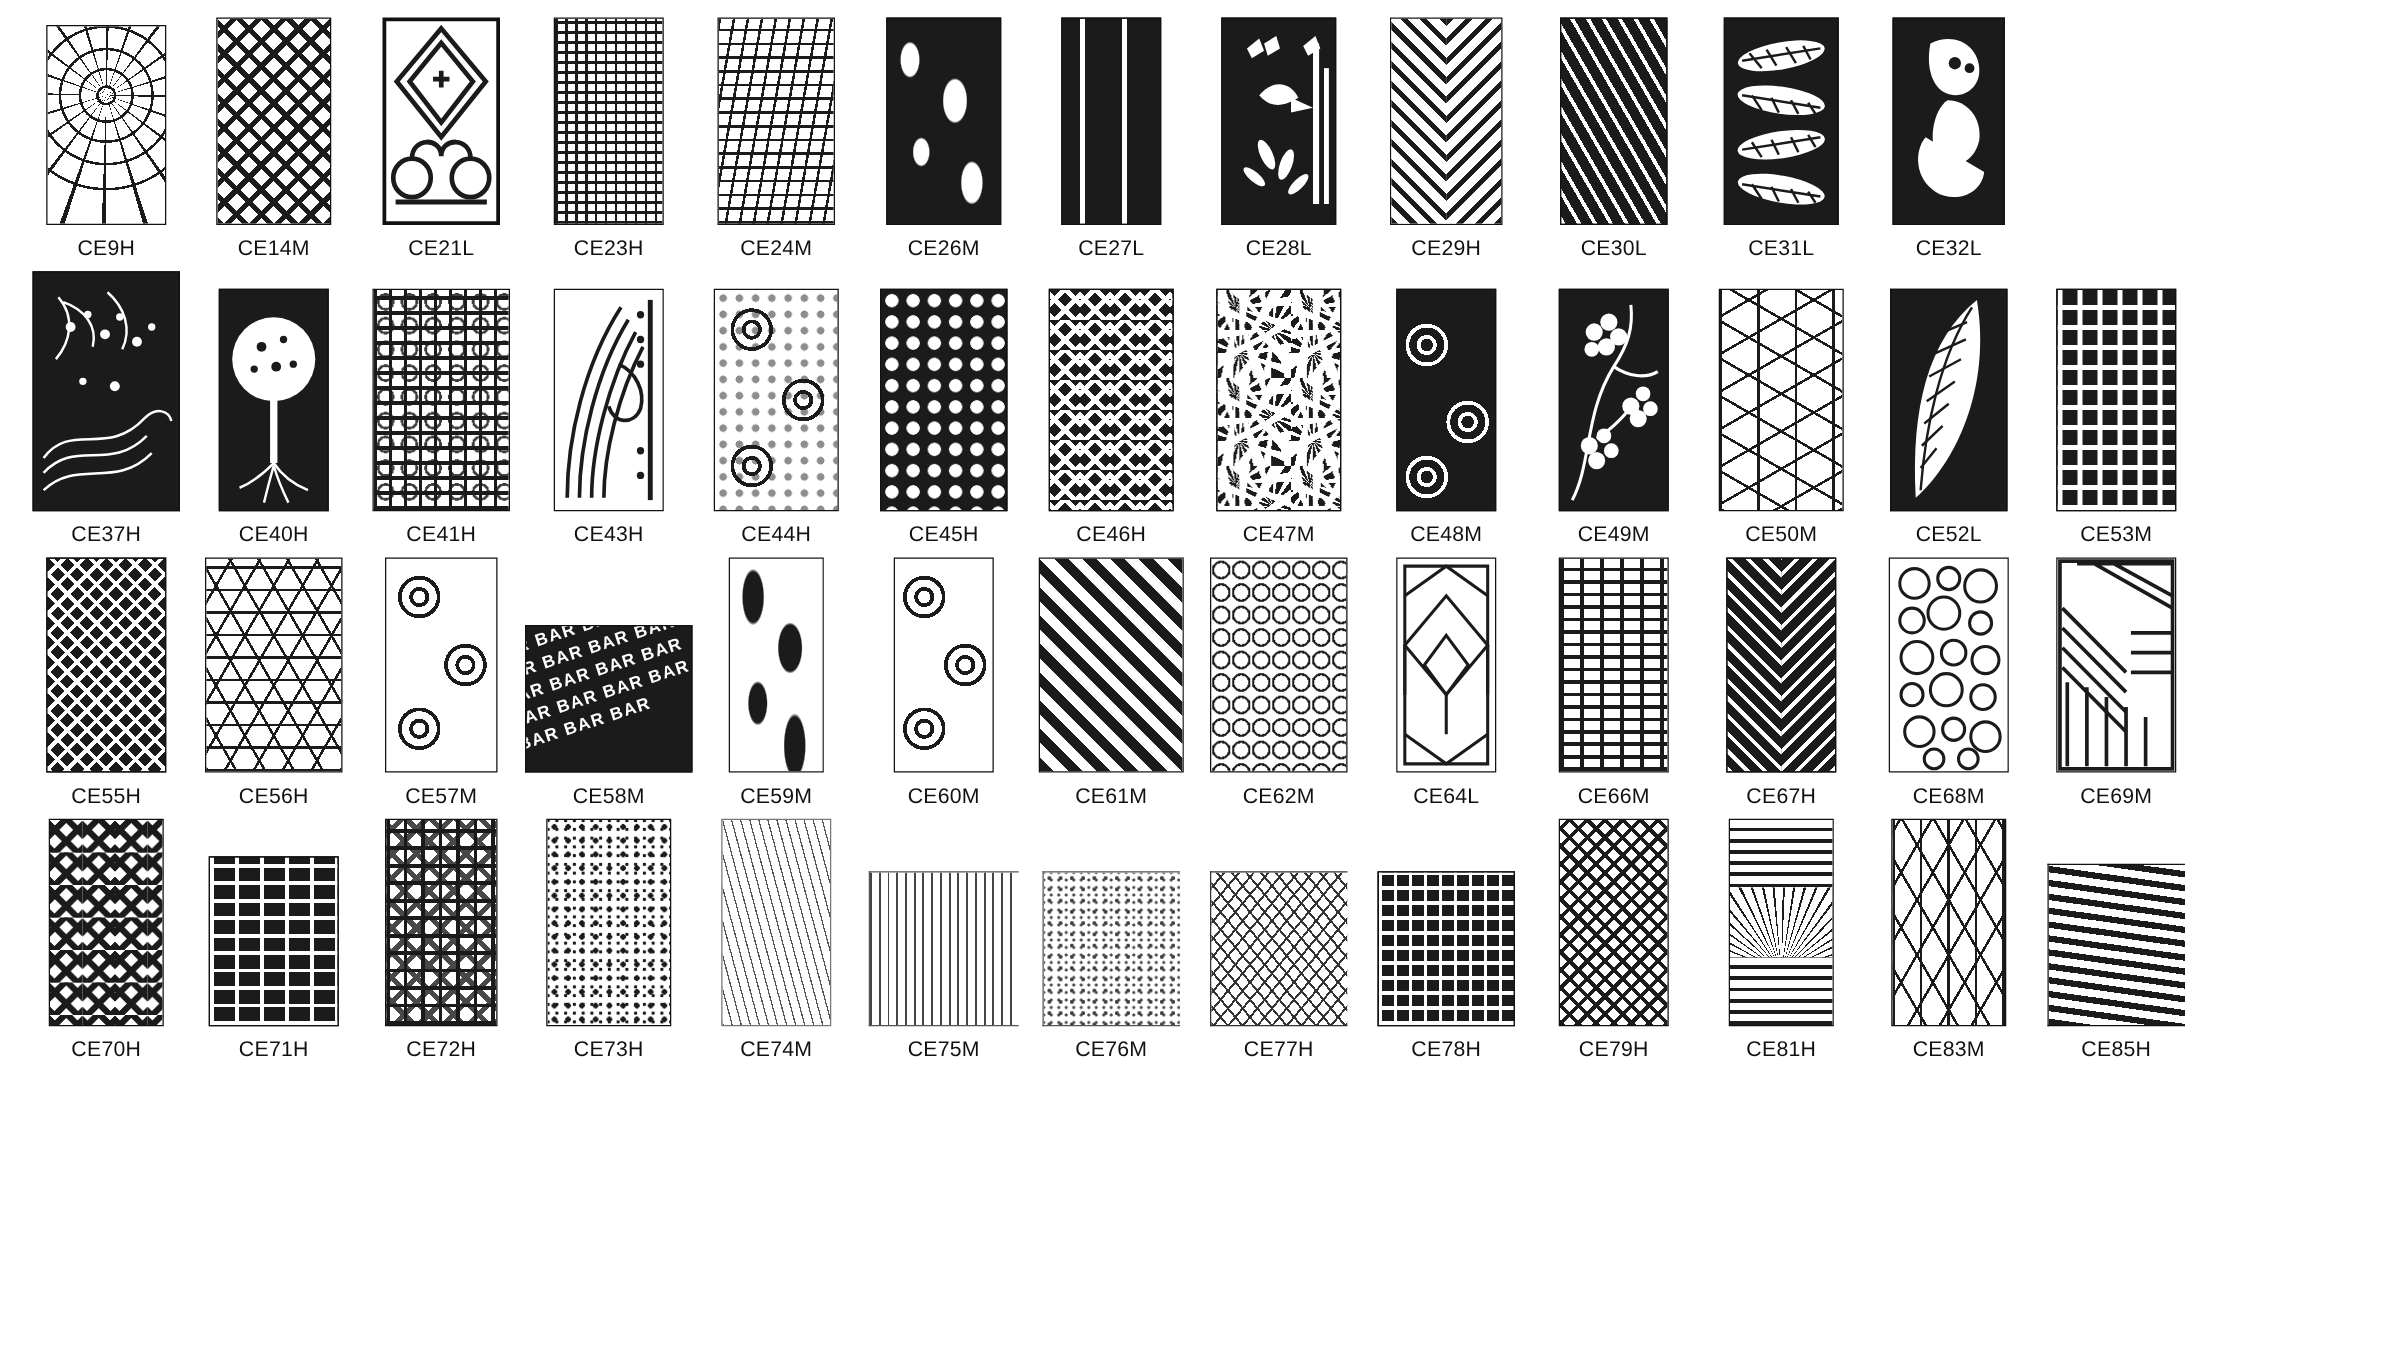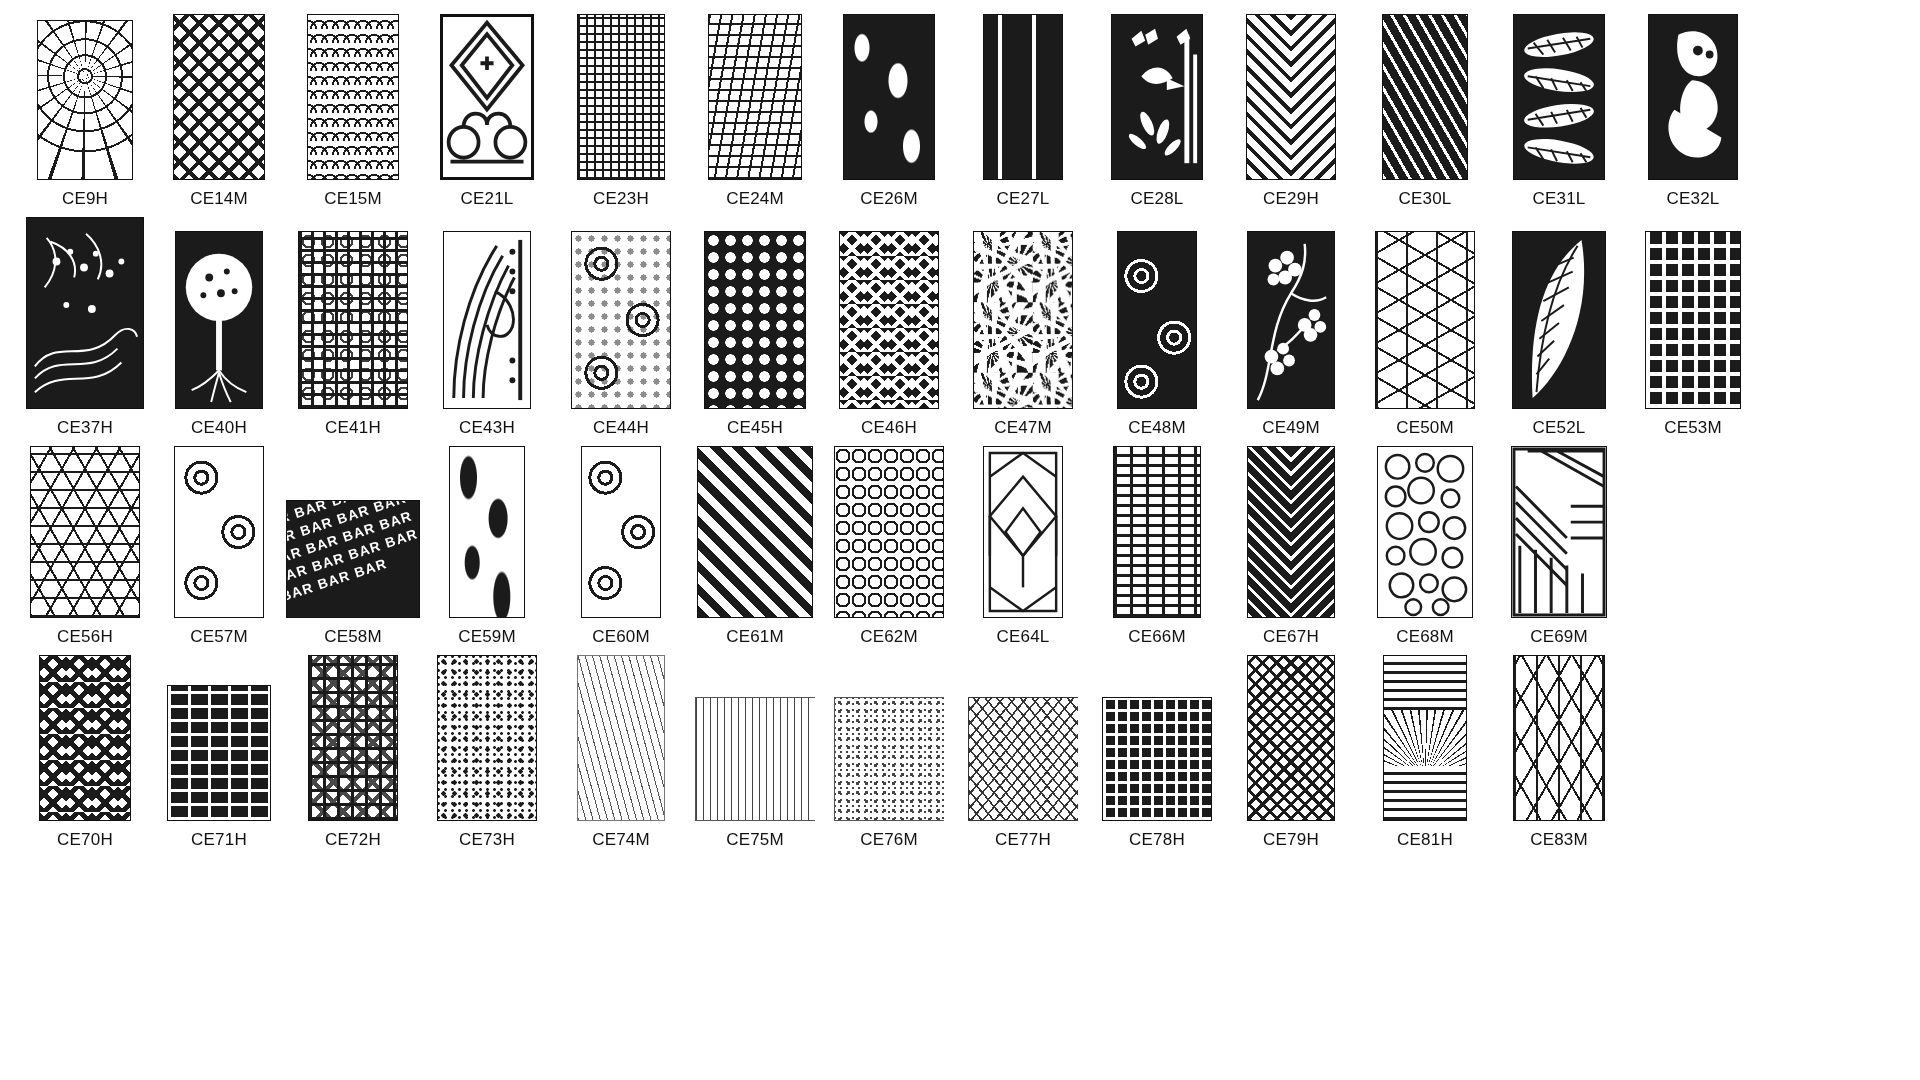--- a/index.html
+++ b/index.html
@@ -274,28 +274,20 @@
       </div>
       <div class="caption">CE9H</div>
     </div>
     <div class="cell">
       <div class="panel-wrap">
         <div class="panel" style="width:92px;height:166px">
           <div class="pat p-grid-diamond"></div>
         </div>
       </div>
       <div class="caption">CE14M</div>
-    </div>
-    <div class="cell">
-      <div class="panel-wrap">
-        <div class="panel" style="width:92px;height:166px">
-          <div class="pat p-scallop"></div>
-        </div>
-      </div>
-      <div class="caption">CE15M</div>
     </div>
     <div class="cell">
       <div class="panel-wrap">
         <div class="panel" style="width:94px;height:166px;border-width:3px">
           <svg class="svgpat" viewBox="0 0 94 166" preserveAspectRatio="none">
             <g stroke="#1b1b1b" stroke-width="4" fill="none">
               <path d="M47 6 L85 50 L47 96 L9 50 Z"></path>
               <path d="M47 18 L74 50 L47 84 L20 50 Z"></path>
               <circle cx="22" cy="130" r="16"></circle>
               <circle cx="72" cy="130" r="16"></circle>
@@ -616,20 +608,28 @@
           <div class="pat p-plus-dark"></div>
         </div>
       </div>
       <div class="caption">CE53M</div>
     </div>
   </div>
 
   <div class="grid-row">
     <div class="cell">
       <div class="panel-wrap">
+        <div class="panel dark" style="width:96px;height:172px">
+          <div class="pat p-grid-diamond-fine" style="background-color:#1b1b1b;background-image:repeating-linear-gradient(45deg,#fff 0 3px,transparent 3px 11px),repeating-linear-gradient(-45deg,#fff 0 3px,transparent 3px 11px)"></div>
+        </div>
+      </div>
+      <div class="caption">CE55H</div>
+    </div>
+    <div class="cell">
+      <div class="panel-wrap">
         <div class="panel" style="width:110px;height:172px">
           <div class="pat p-tri"></div>
         </div>
       </div>
       <div class="caption">CE56H</div>
     </div>
     <div class="cell">
       <div class="panel-wrap">
         <div class="panel" style="width:90px;height:172px">
           <div class="pat p-swirl-light"></div>
@@ -853,15 +853,23 @@
       <div class="caption">CE81H</div>
     </div>
     <div class="cell">
       <div class="panel-wrap">
         <div class="panel" style="width:92px;height:166px">
           <div class="pat p-cube"></div>
         </div>
       </div>
       <div class="caption">CE83M</div>
     </div>
+    <div class="cell">
+      <div class="panel-wrap">
+        <div class="panel" style="width:110px;height:130px;border-right:none">
+          <div class="pat p-zebra"></div>
+        </div>
+      </div>
+      <div class="caption">CE85H</div>
+    </div>
   </div>
 
 </div>
 
 </body></html>

